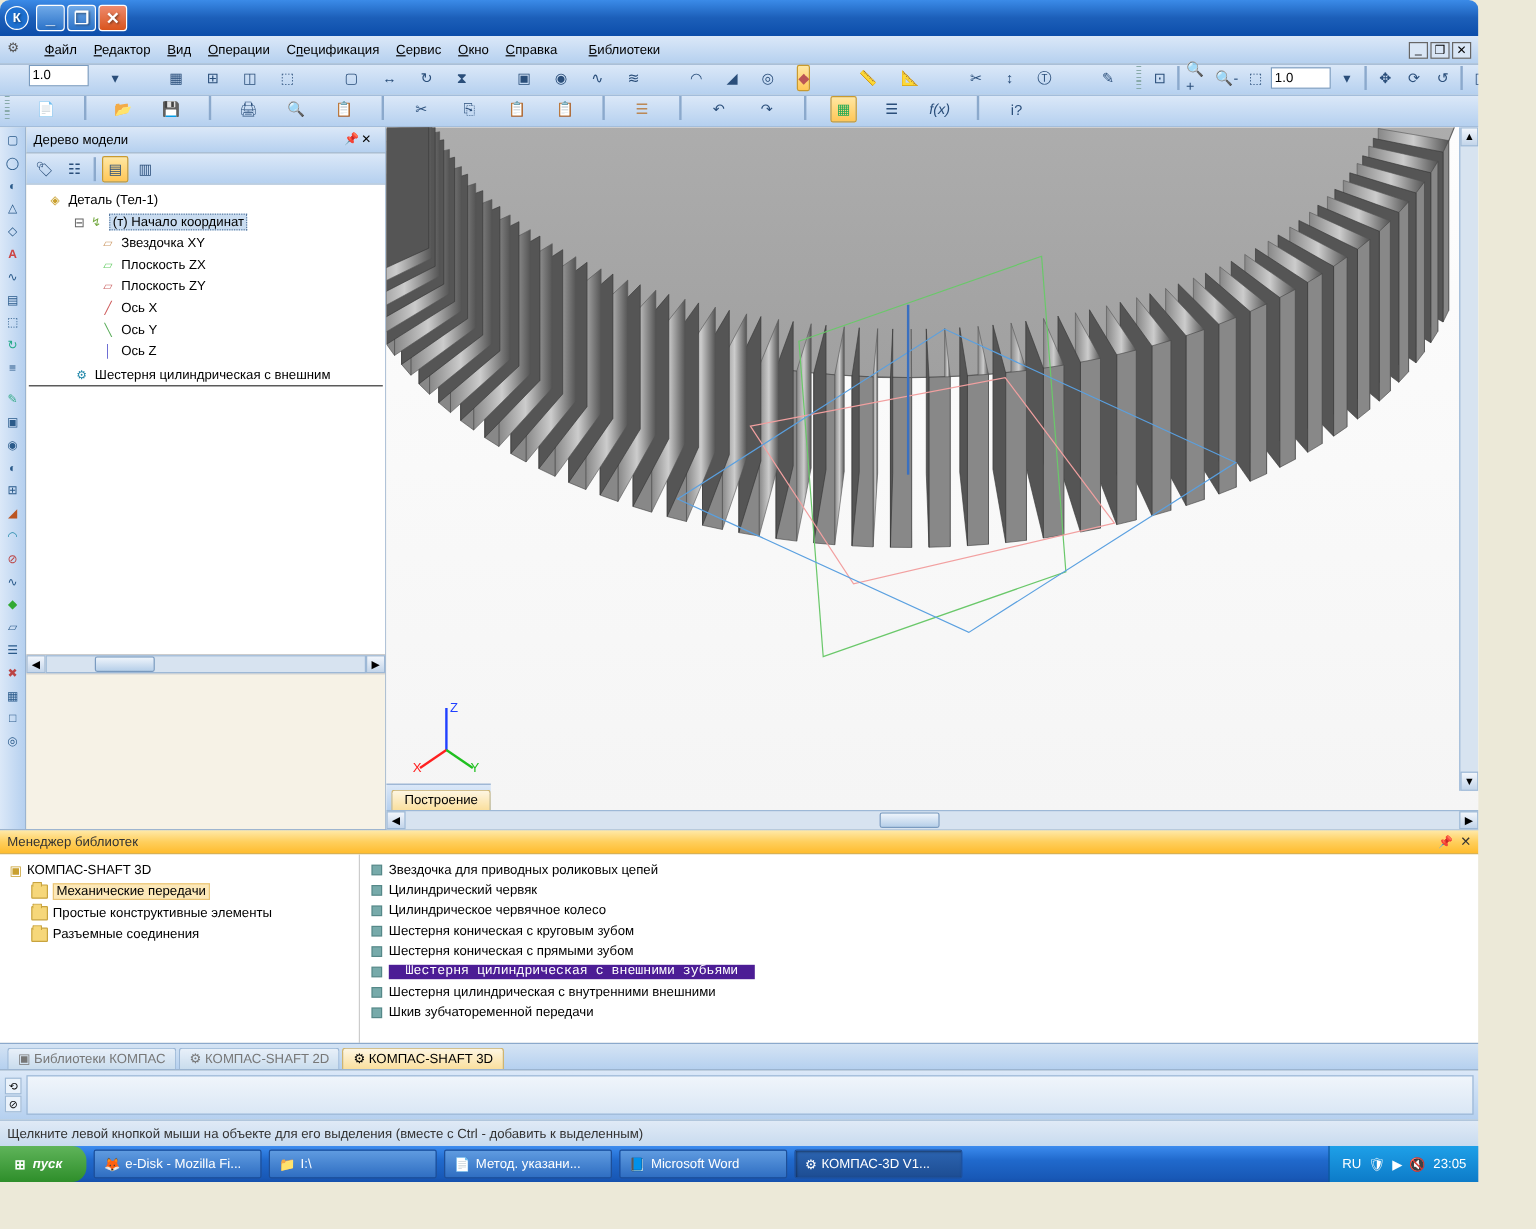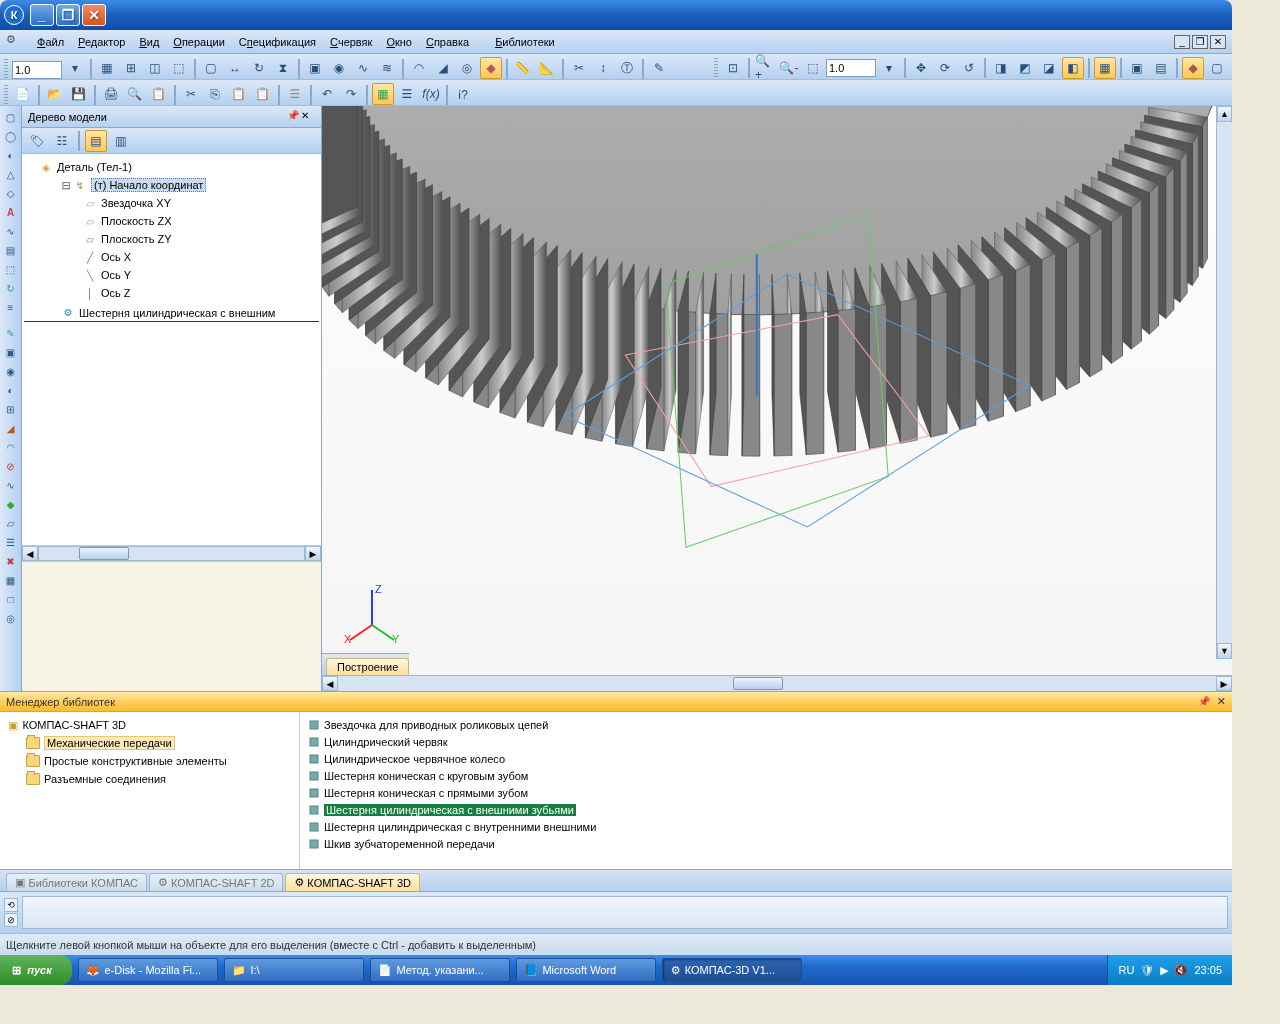--- a/index.html
+++ b/index.html
@@ -17,21 +17,21 @@
 
 
 .menubar { height: 24px; background: linear-gradient(#dbe8f8,#b5d0ef); display: flex; align-items: center; padding: 0 6px; border-bottom: 1px solid #8ba9cc; }
 .menubar .gear { width: 18px; height: 18px; margin-right: 6px; color: #555; }
 .menubar .menu-item { padding: 2px 7px; cursor: default; }
 .menubar .menu-item u { text-decoration: underline; }
 .menubar .mdi-btns { margin-left: auto; display: flex; gap: 2px; }
 .menubar .mdi-btn { width: 16px; height: 14px; border: 1px solid #666; background: #d9e6f5; font-size: 10px; display: flex; align-items: center; justify-content: center; }
 
 
-.toolbar-row { height: 26px; background: linear-gradient(#dbe8f8,#b5d0ef); display: flex; align-items: flex-end; padding: 0 4px; border-bottom: 1px solid #a3bddb; gap: 2px; }
+.toolbar-row { height: 26px; background: linear-gradient(#dbe8f8,#b5d0ef); display: flex; align-items: flex-start; padding: 0 4px; border-bottom: 1px solid #a3bddb; gap: 18px; }
 .tb-grip { width: 4px; height: 20px; background: repeating-linear-gradient(to bottom, #8aa 0 1px, transparent 1px 3px); margin-right: 2px; }
 .tb-btn { width: 22px; height: 22px; display: flex; align-items: center; justify-content: center; border: 1px solid transparent; border-radius: 2px; cursor: default; font-size: 12px; color: #2a4e7a; }
 .tb-btn.active { background: linear-gradient(#ffe7a2,#ffc758); border-color: #c99a2e; }
 .tb-sep { width: 2px; height: 20px; background: #8ba9cc; margin: 0 2px; }
 .tb-input { width: 50px; height: 18px; border: 1px solid #7a9cc0; background: white; font-size: 11px; padding: 0 2px; }
 .tb-right { margin-left: auto; display:flex; gap:2px; align-items:center;}
 
 
 .main-area { flex: 1; display: flex; min-height: 0; }
 
@@ -79,21 +79,21 @@
 .libmgr-header .spacer { flex: 1; }
 .libmgr-body { flex: 1; display: flex; background: white; min-height:0;}
 .libmgr-left { width: 300px; border-right: 1px solid #ccc; padding: 4px; overflow: auto; }
 .libmgr-left .folder { display: flex; align-items: center; height: 18px; padding-left: 4px; gap:4px;}
 .libmgr-left .folder.sub { padding-left: 22px;}
 .libmgr-left .folder.sel span.lbl { background: #fce8b8; border:1px solid #eac577; padding:0 2px;}
 .libmgr-right { flex: 1; padding: 4px 8px; overflow: auto; }
 .libmgr-right .cols { display: flex; gap: 30px; }
 .libmgr-right .col { flex: 0 0 auto; }
 .libmgr-right .item { display: flex; align-items: center; height: 17px; gap: 4px; white-space:nowrap;}
-.libmgr-right .item.sel span { background: #15803d; color: white; padding: 0 2px; }
+.libmgr-right .item.sel span { background: #4c1d95; color: white; padding: 0 14px; font-family: Liberation Mono, monospace; }
 .libmgr-tabs { height: 22px; background: linear-gradient(#d5e4f4,#b5d0ef); display: flex; align-items: flex-end; padding-left: 6px; gap: 2px; border-top: 1px solid #8ba9cc;}
 .libmgr-tabs .tab { background: linear-gradient(#e8f0f9,#c9dced); border: 1px solid #9db8d6; border-bottom: none; padding: 2px 8px; border-radius: 3px 3px 0 0; color: #777; display:flex;align-items:center;gap:3px;}
 .libmgr-tabs .tab.active { background: linear-gradient(#fef6e2,#fadf9d); border-color: #d1b56e; color: black; }
 
 
 .prop-row { height: 42px; background: linear-gradient(#dbe8f8,#b5d0ef); display: flex; border-top: 1px solid #8ba9cc; padding: 2px;}
 .prop-row .vgrip { width: 18px; display:flex;flex-direction:column;gap:1px;align-items:center;justify-content:center;}
 .prop-row .vgrip .b { width:14px;height:14px;border:1px solid #9db8d6;background:#eaf2fb;font-size:9px;display:flex;align-items:center;justify-content:center;}
 .prop-row .inner { flex:1; background:linear-gradient(#f0f5fb,#dae7f5); border:1px solid #9db8d6; margin: 2px; padding: 0 4px; display:flex;align-items:center;}
 .status-row { height: 22px; background: linear-gradient(#e0eaf6,#c8dbef); display: flex; align-items: center; padding: 0 6px; color: #333; border-top: 1px solid #a3bddb;}
@@ -122,21 +122,21 @@
   </div>
 </div>
 
 <div class="menubar">
   <span class="gear">⚙</span>
   <span class="menu-item"><u>Ф</u><span id="m0">айл</span></span>
   <span class="menu-item"><u>Р</u><span id="m1">едактор</span></span>
   <span class="menu-item"><u>В</u><span id="m2">ид</span></span>
   <span class="menu-item"><u>О</u><span id="m3">перации</span></span>
   <span class="menu-item"><span id="m4p">С</span><u>п</u><span id="m4">ецификация</span></span>
-  <span class="menu-item"><u>С</u><span id="m5">червяк</span></span>
+  <span class="menu-item"><u>С</u><span id="m5">ервис</span></span>
   <span class="menu-item"><u>О</u><span id="m6">кно</span></span>
   <span class="menu-item"><u>С</u><span id="m7">правка</span></span>
   <span style="width:12px"></span>
   <span class="menu-item"><u>Б</u><span id="m8">иблиотеки</span></span>
   <div class="mdi-btns">
     <div class="mdi-btn">_</div>
     <div class="mdi-btn">❐</div>
     <div class="mdi-btn">✕</div>
   </div>
 </div>

